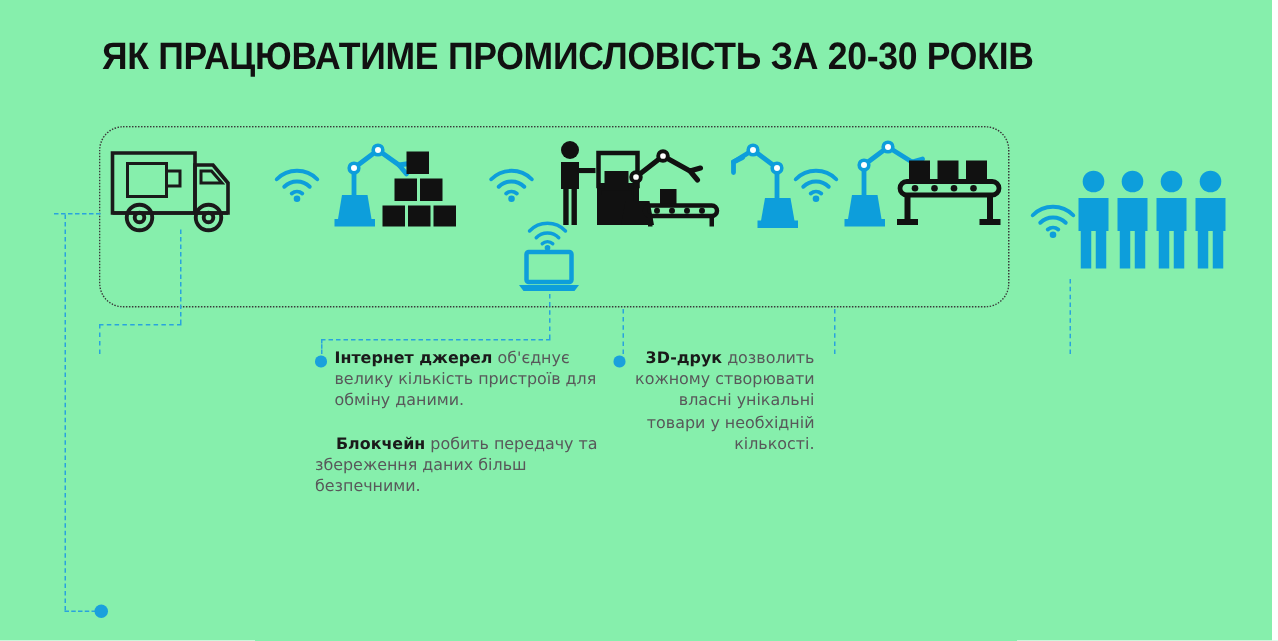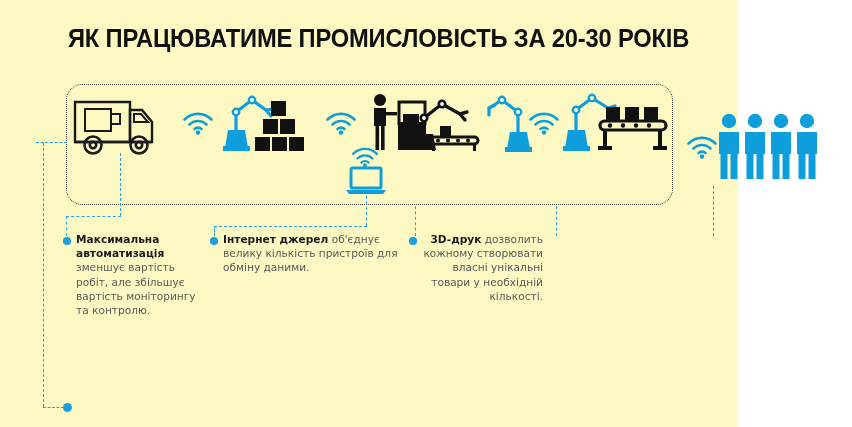--- a/index.html
+++ b/index.html
@@ -2,21 +2,21 @@
 <html><head>
 <meta charset="utf-8">
 <style>
   * { box-sizing: border-box; margin: 0; padding: 0; }
   html, body {
     width: 852px; height: 427px;
     background: #ffffff;
     font-family: "Liberation Sans", "DejaVu Sans", sans-serif;
     overflow: hidden;
   }
-  #page { position: relative; width: 738px; height: 427px; background:#fef9c3; }
+  #page { position: relative; width: 848px; height: 427px; background:#86efac; }
 
   
   .title {
     position: absolute; left: 68px; top: 24px;
     width: 760px;
     font-size: 25.5px;
     font-weight: 700;
     letter-spacing: -0.2px;
     color: #111111;
     font-family: "Liberation Sans Narrow", "Liberation Sans", sans-serif;
@@ -319,36 +319,33 @@
 
   <div class="vline" style="left:415px; top:206px; height:30px;"></div>
 
   <div class="vline" style="left:556px; top:206px; height:30px;"></div>
 
   <div class="vline" style="left:713px; top:186px; height:50px;"></div>
 
   <div class="vline" style="left:43px; top:143px; height:264px;"></div>
   <div class="hline" style="left:43px; top:407px; width:21px;"></div>
 
-  <div class="col" style="left:63px; top:232px; width:140px;">
-    <div class="para">
-      <span class="bullet"></span>
-      <div class="ptext indent">
-        <span class="bld">Максимальна автоматизація</span><span> зменшує вартість робіт, але збільшує вартість моніторингу та контролю.</span>
-      </div>
-    </div>
-  </div>
 
   <div class="col" style="left:210px; top:232px; width:196px;">
     <div class="para">
       <span class="bullet"></span>
       <div class="ptext indent">
         <span class="bld">Інтернет джерел</span><span> об'єднує велику кількість пристроїв для обміну даними.</span>
       </div>
     </div>
+    <div class="para">
+      <div class="ptext noindent hang">
+        <span class="bld">Блокчейн</span><span> робить передачу та збереження даних більш безпечними.</span>
+      </div>
+    </div>
   </div>
 
   <div class="col" style="left:409px; top:232px; width:134px;text-align:right;">
     <div class="para">
       <span class="bullet"></span>
       <div class="ptext indent">
         <span class="bld">3D-друк</span><span> дозволить кожному створювати власні унікальні товари у необхідній кількості.</span>
       </div>
     </div>
   </div>

